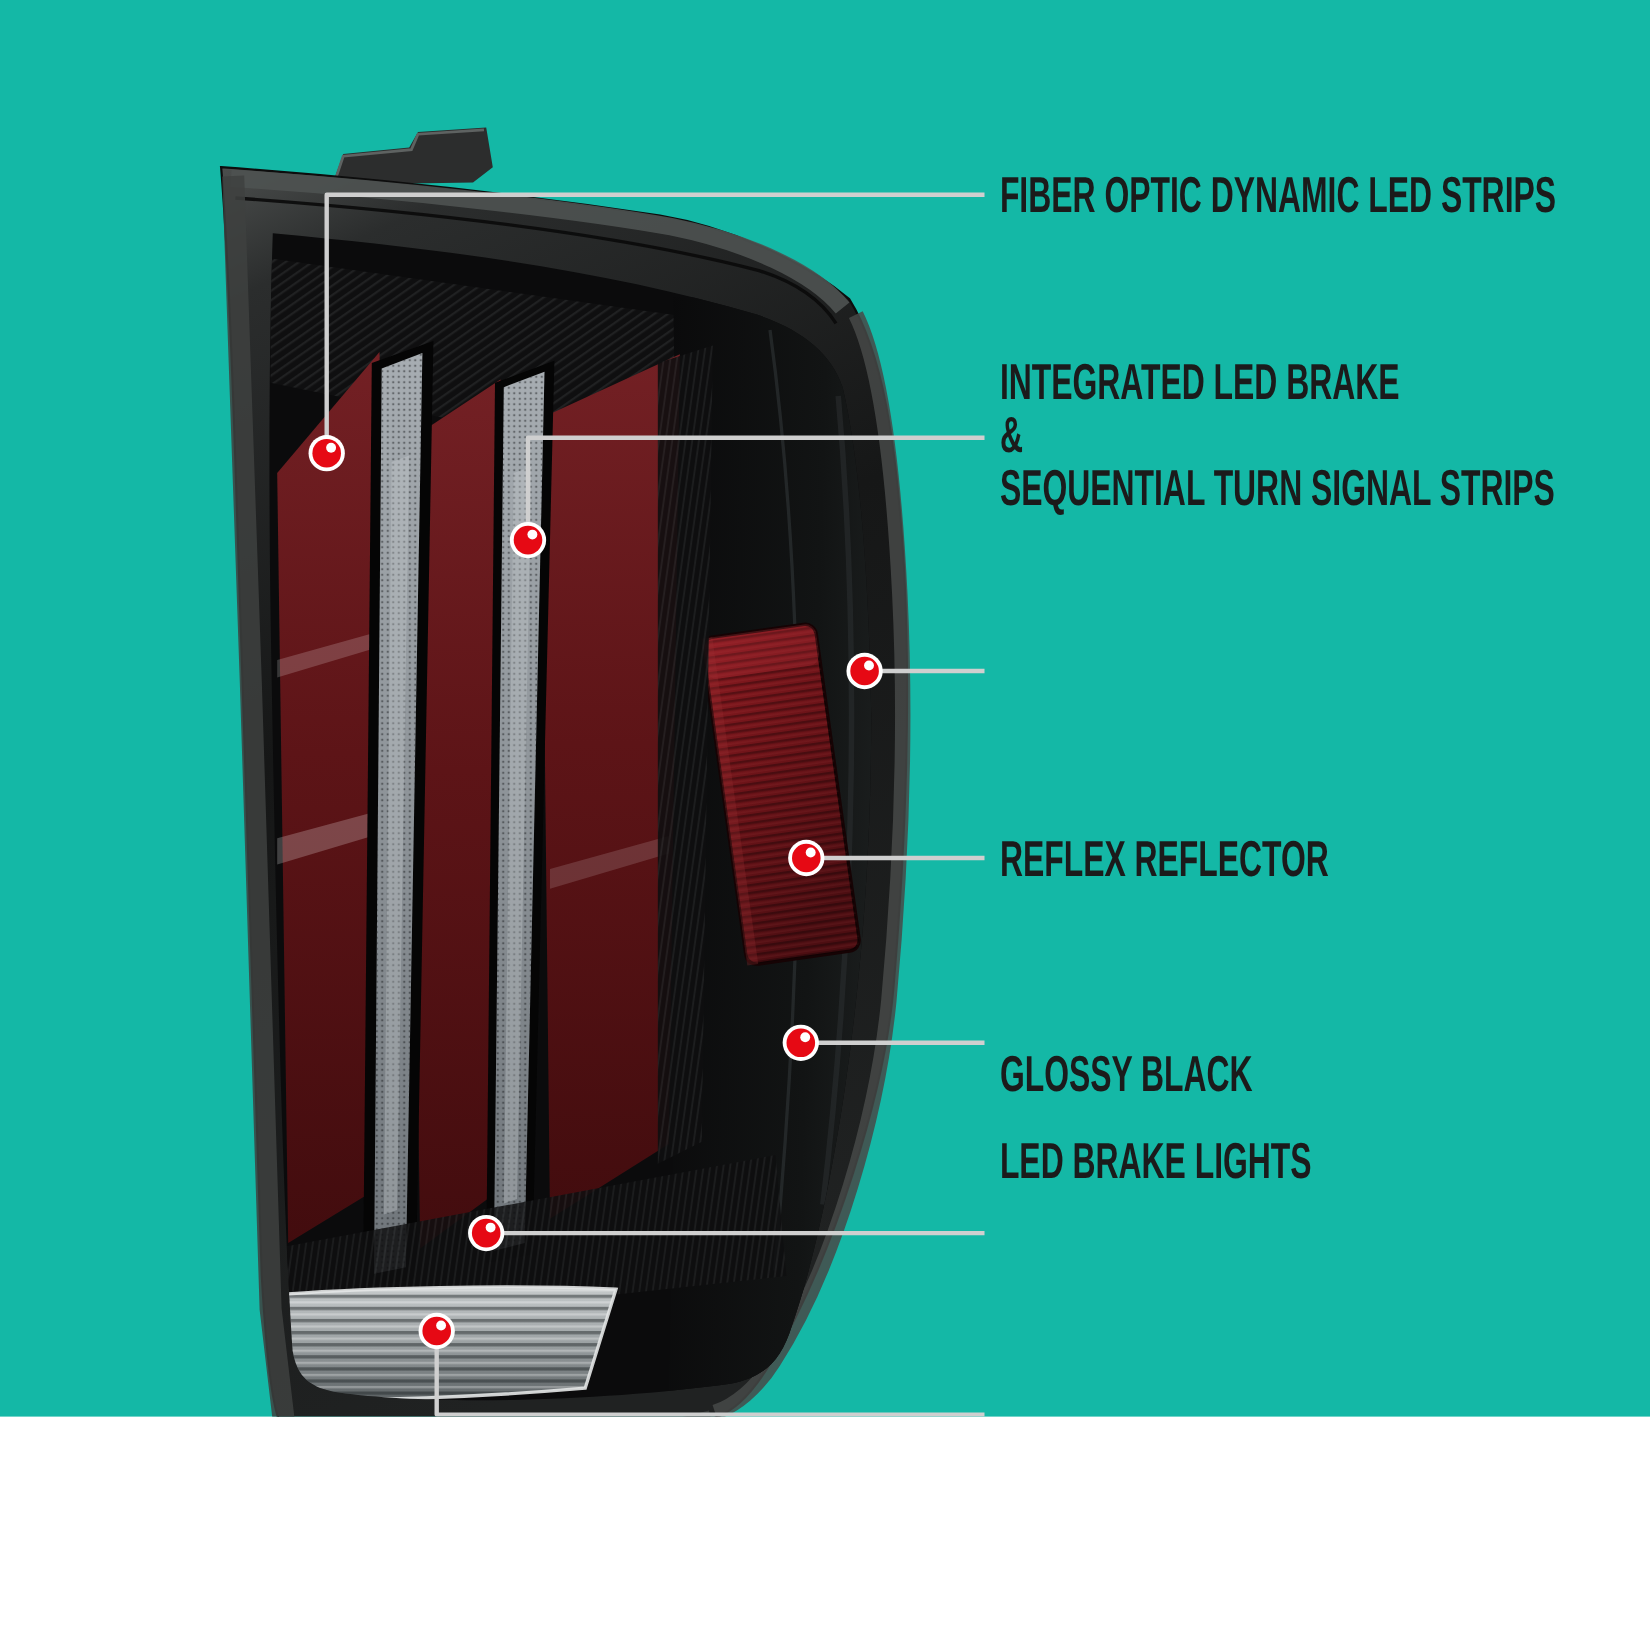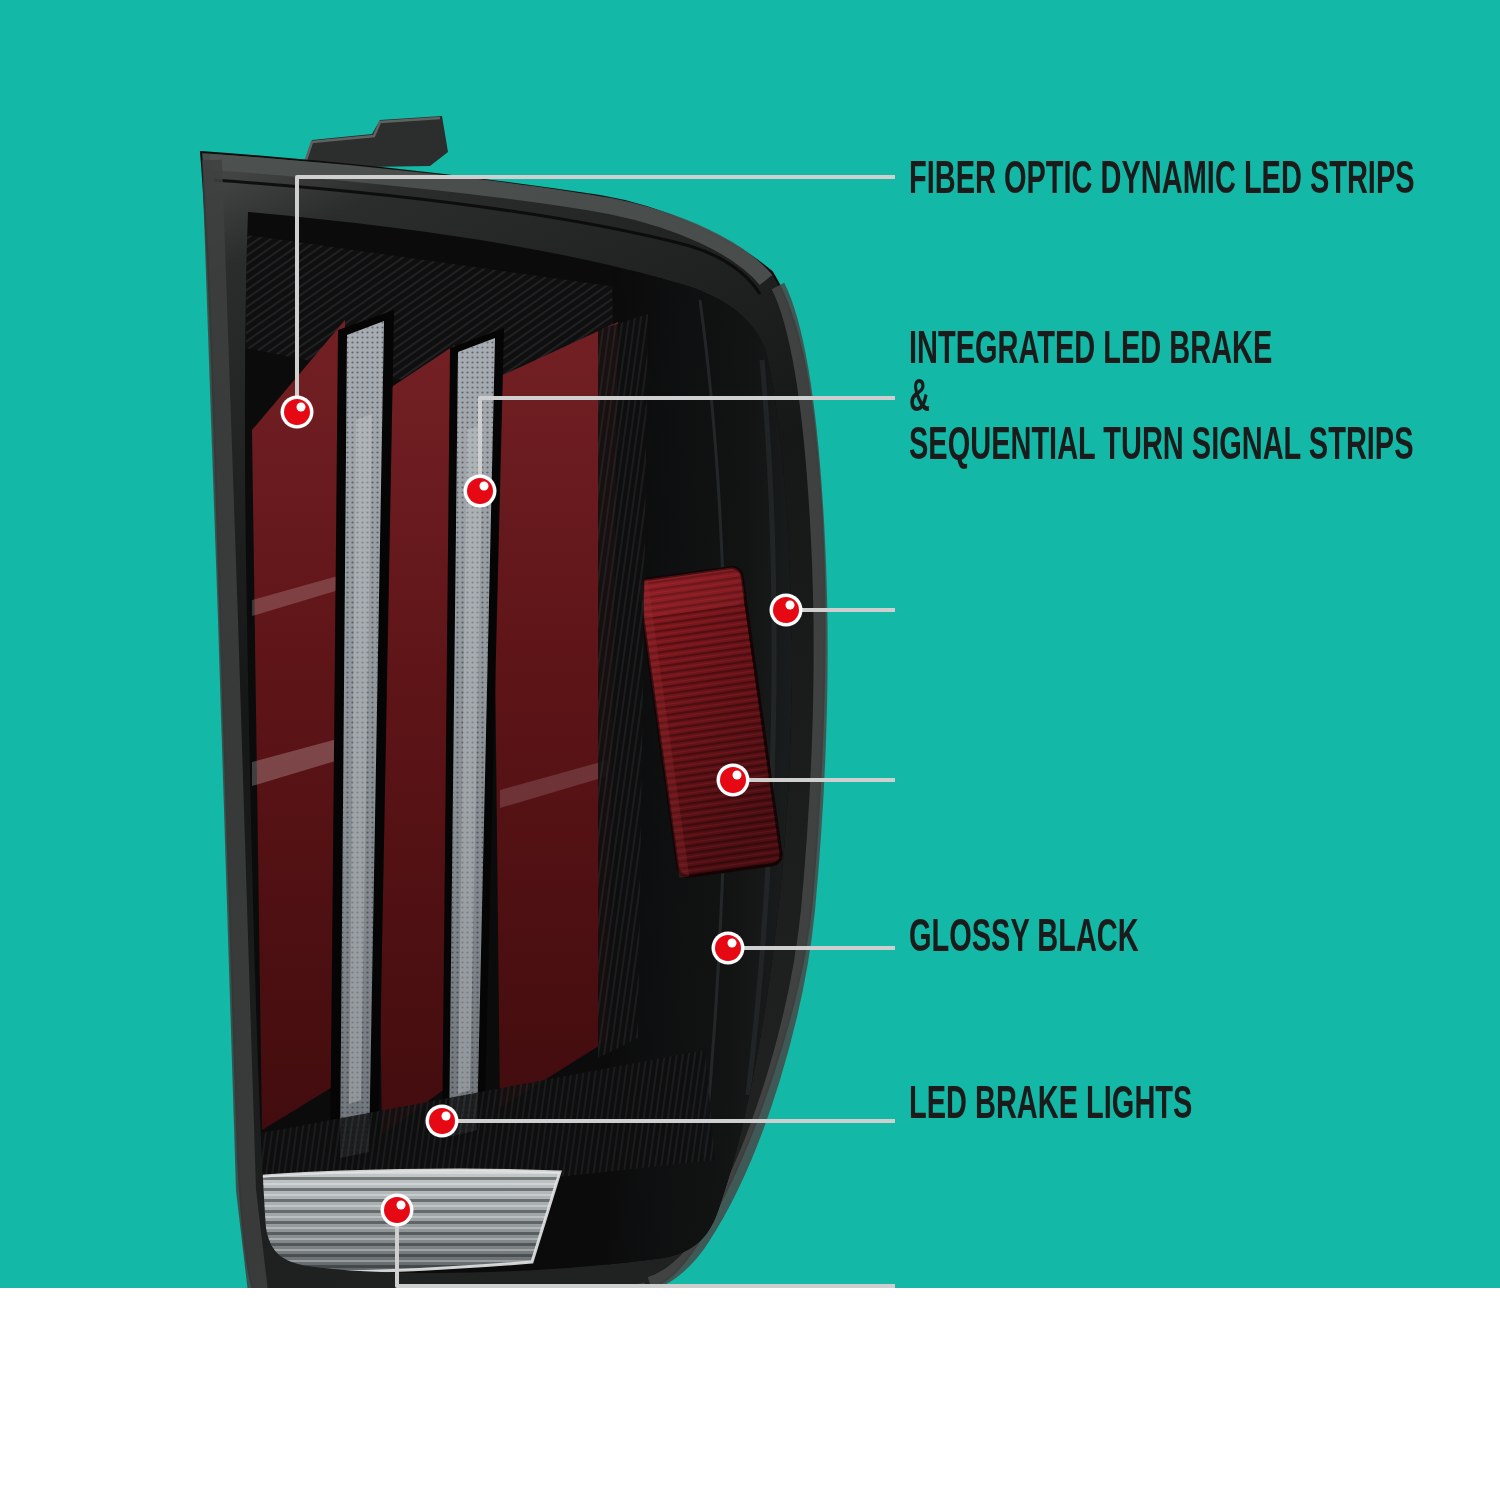--- a/index.html
+++ b/index.html
@@ -248,27 +248,32 @@
 
   <div class="callout-label" style="top:395px">
     <div class="label-inner">
       <div>INTEGRATED LED BRAKE</div>
       <div>&amp;</div>
       <div>SEQUENTIAL TURN SIGNAL STRIPS</div>
     </div>
   </div>
 
 
-
-  <div class="callout-label" style="top:935px">
+  <div class="callout-label" style="top:780px">
+    <div class="label-inner">
+      <div>REFLEX REFLECTOR</div>
+    </div>
+  </div>
+
+  <div class="callout-label" style="top:976px">
     <div class="label-inner">
       <div>GLOSSY BLACK</div>
     </div>
   </div>
 
-  <div class="callout-label" style="top:1102px">
+  <div class="callout-label" style="top:1055px">
     <div class="label-inner">
       <div>LED BRAKE LIGHTS</div>
     </div>
   </div>
 
 
 </div>
 
 </body></html>

